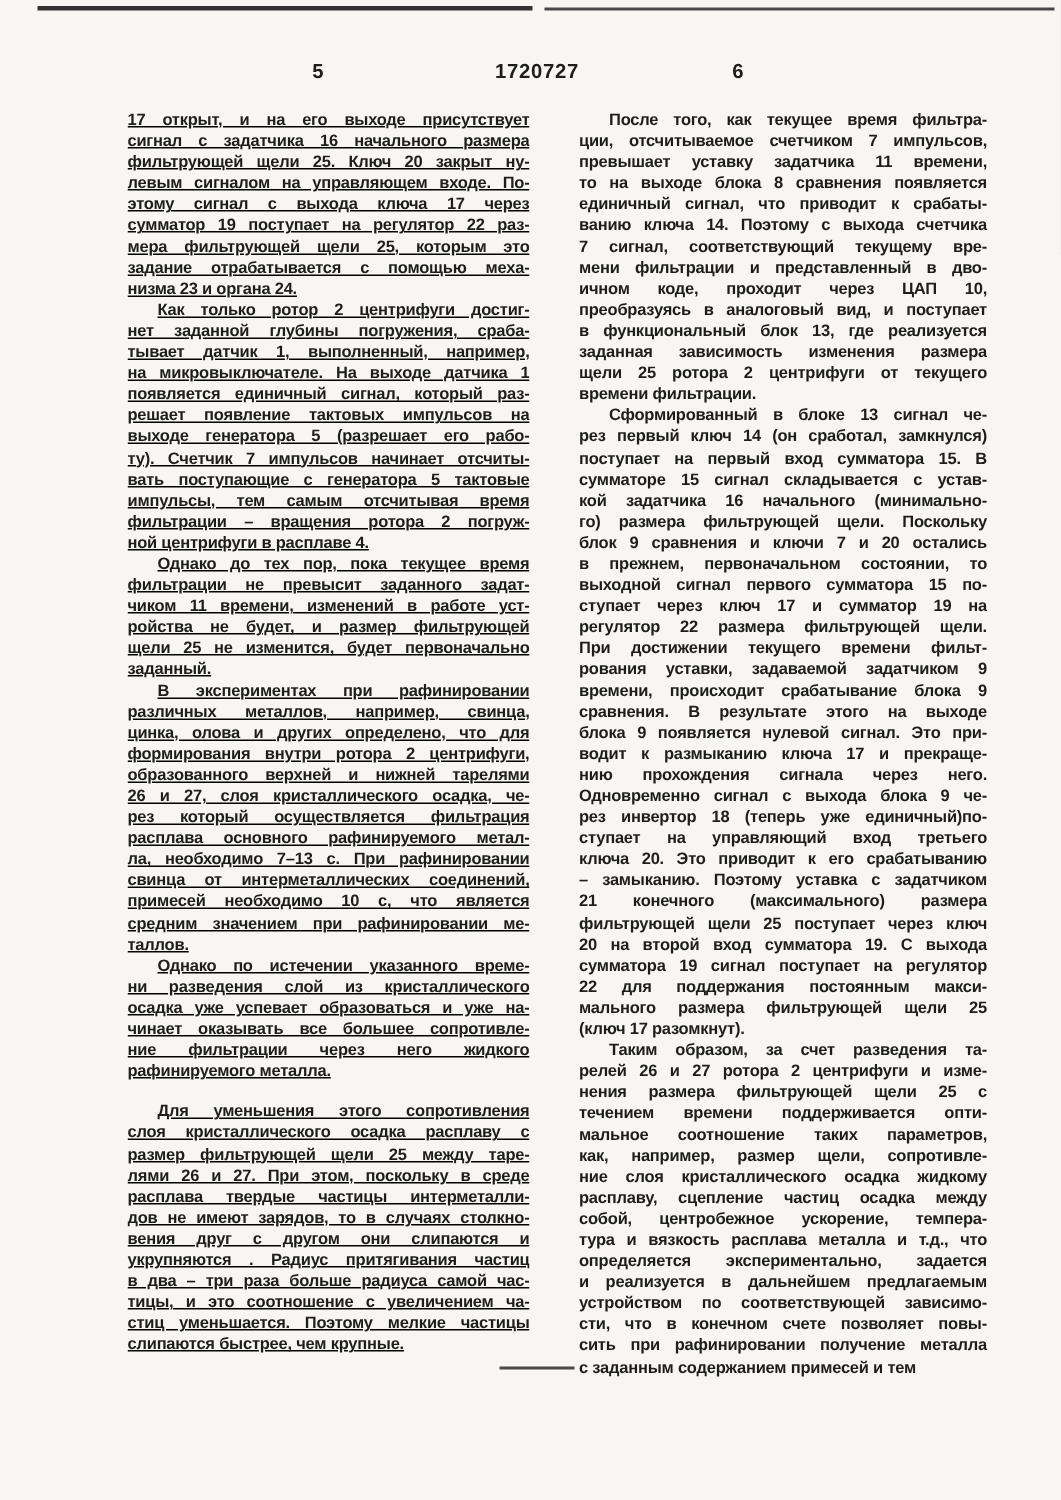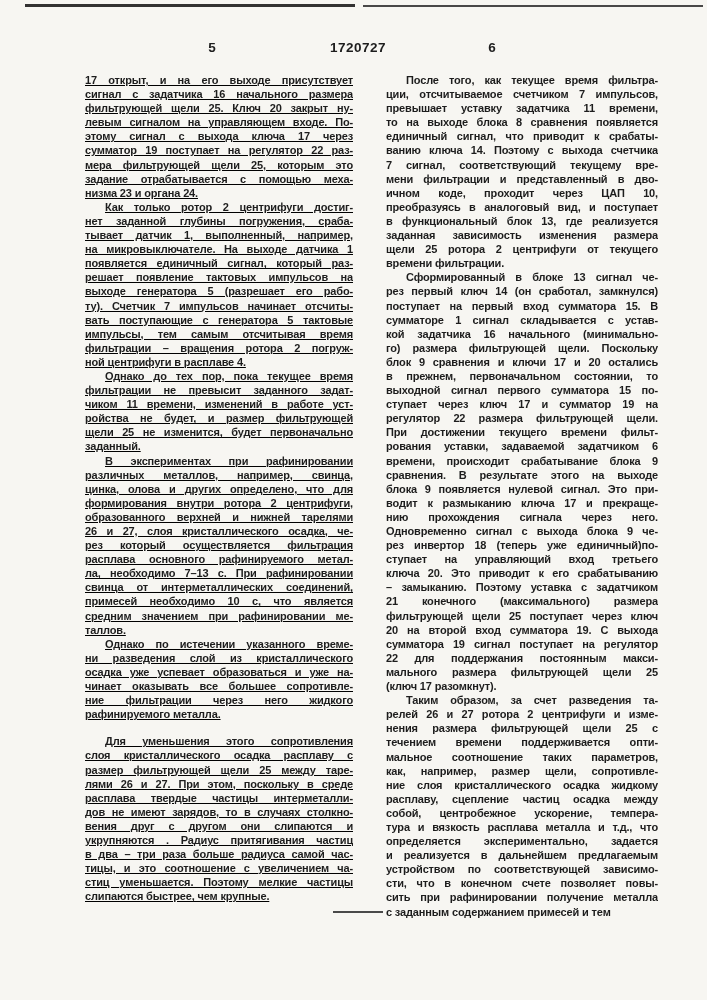--- a/index.html
+++ b/index.html
@@ -138,30 +138,30 @@
         <div class="tline">преобразуясь в аналоговый вид, и поступает</div>
         <div class="tline">в функциональный блок 13, где реализуется</div>
         <div class="tline">заданная зависимость изменения размера</div>
         <div class="tline">щели 25 ротора 2 центрифуги от текущего</div>
         <div class="tline lastline">времени фильтрации.</div>
       </div>
       <div class="para">
         <div class="tline indent">Сформированный в блоке 13 сигнал че-</div>
         <div class="tline">рез первый ключ 14 (он сработал, замкнулся)</div>
         <div class="tline">поступает на первый вход сумматора 15. В</div>
-        <div class="tline">сумматоре 1 сигнал складывается с устав-</div>
+        <div class="tline">сумматоре 15 сигнал складывается с устав-</div>
         <div class="tline">кой задатчика 16 начального (минимально-</div>
         <div class="tline">го) размера фильтрующей щели. Поскольку</div>
-        <div class="tline">блок 9 сравнения и ключи 17 и 20 остались</div>
+        <div class="tline">блок 9 сравнения и ключи 7 и 20 остались</div>
         <div class="tline">в прежнем, первоначальном состоянии, то</div>
         <div class="tline">выходной сигнал первого сумматора 15 по-</div>
         <div class="tline">ступает через ключ 17 и сумматор 19 на</div>
         <div class="tline">регулятор 22 размера фильтрующей щели.</div>
         <div class="tline">При достижении текущего времени фильт-</div>
-        <div class="tline">рования уставки, задаваемой задатчиком 6</div>
+        <div class="tline">рования уставки, задаваемой задатчиком 9</div>
         <div class="tline">времени, происходит срабатывание блока 9</div>
         <div class="tline">сравнения. В результате этого на выходе</div>
         <div class="tline">блока 9 появляется нулевой сигнал. Это при-</div>
         <div class="tline">водит к размыканию ключа 17 и прекраще-</div>
         <div class="tline">нию прохождения сигнала через него.</div>
         <div class="tline">Одновременно сигнал с выхода блока 9 че-</div>
         <div class="tline">рез инвертор 18 (теперь уже единичный)по-</div>
         <div class="tline">ступает на управляющий вход третьего</div>
         <div class="tline">ключа 20. Это приводит к его срабатыванию</div>
         <div class="tline">– замыканию. Поэтому уставка с задатчиком</div>

